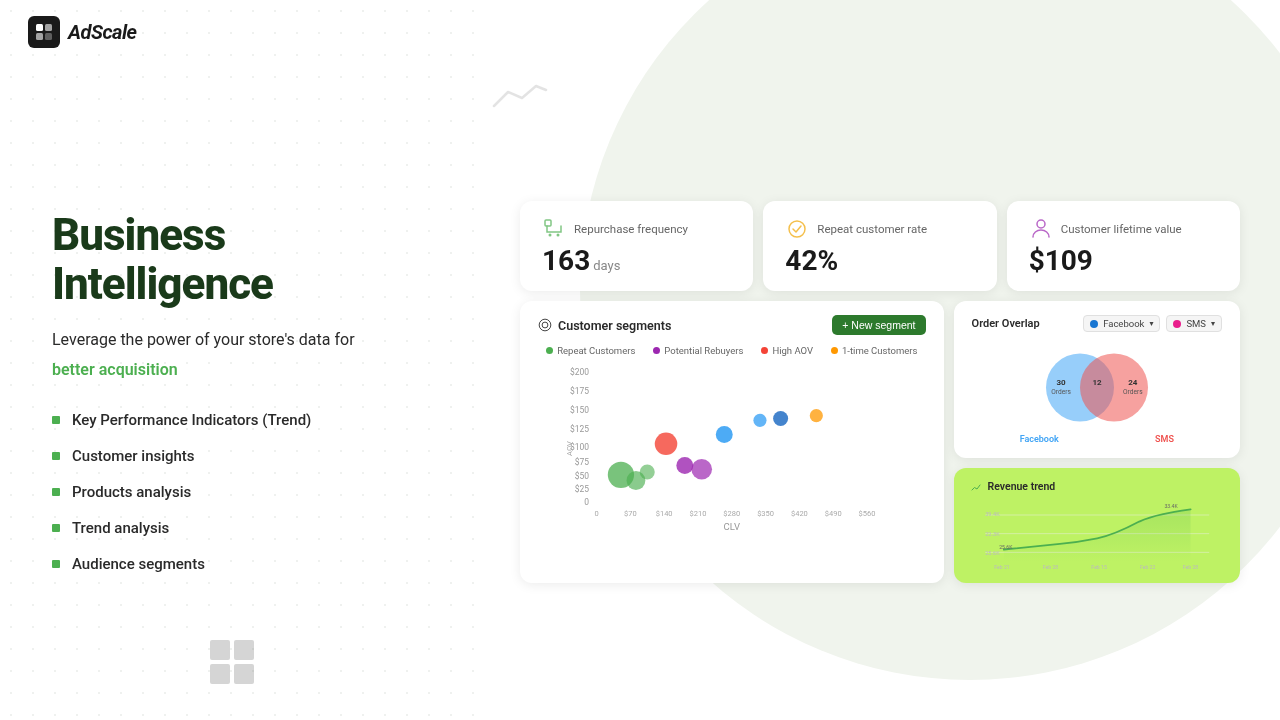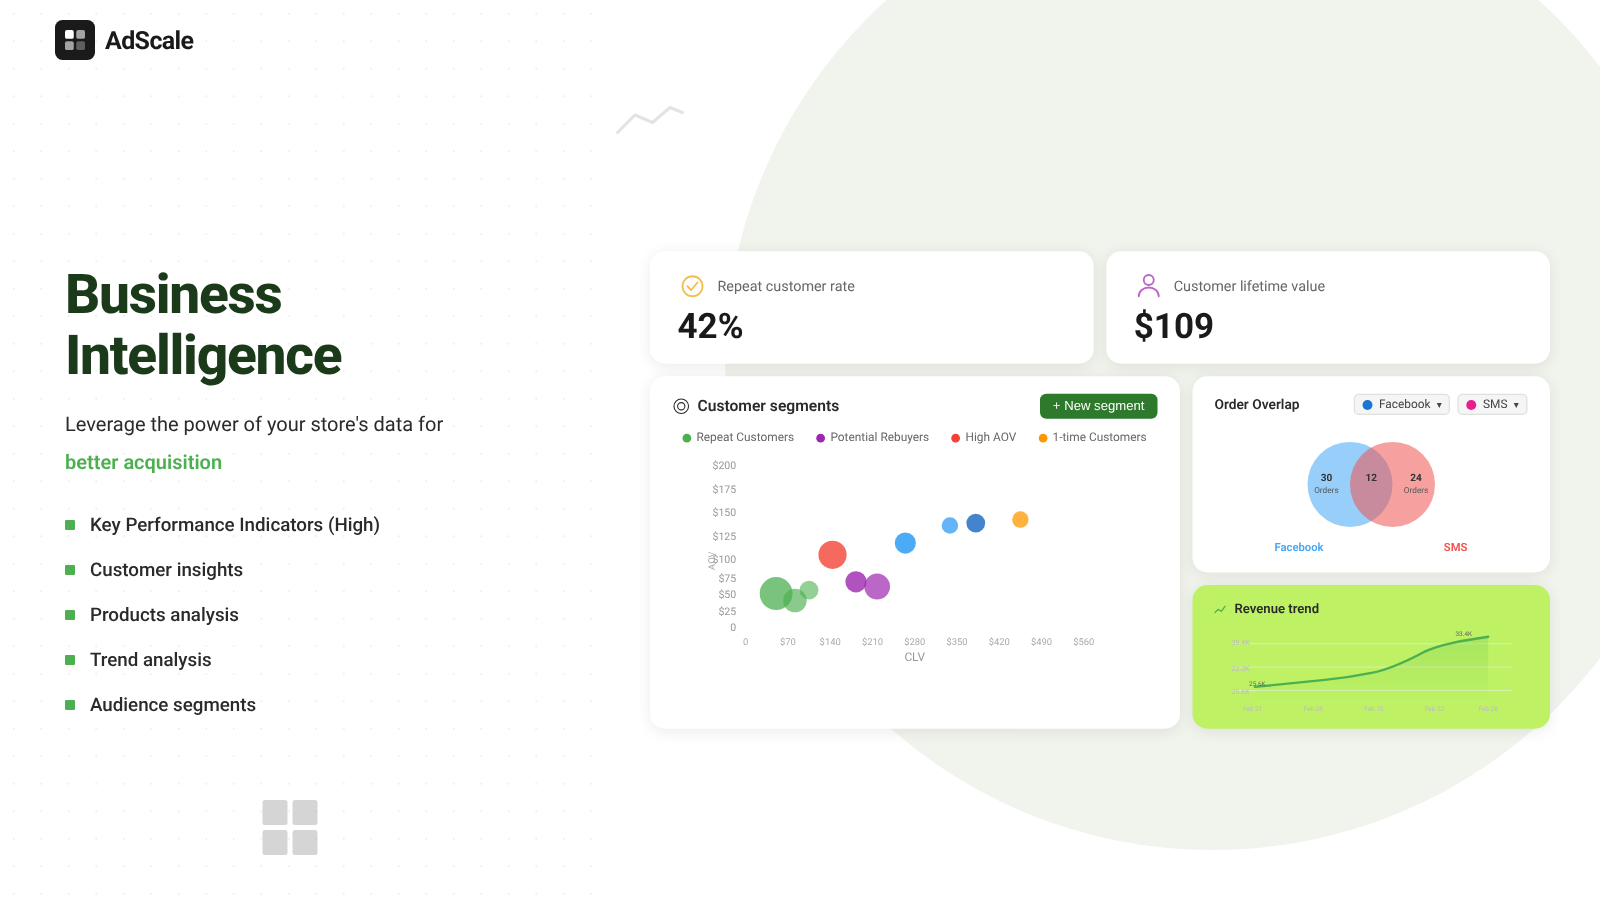--- a/index.html
+++ b/index.html
@@ -34,28 +34,29 @@
       background-image: radial-gradient(circle, #d0d8d0 1px, transparent 1px);
       background-size: 22px 22px;
       opacity: 0.35;
       z-index: 0;
     }
 
     
     .header {
       position: absolute;
       top: 0;
-      left: 16px;
+      left: 0;
       right: 0;
       height: 64px;
       display: flex;
       align-items: center;
       padding: 0 28px;
       z-index: 10;
       background: transparent;
+      font-style: italic;
     }
 
     .logo-container {
       display: flex;
       align-items: center;
       gap: 8px;
     }
 
     .logo-icon {
       width: 32px;
@@ -464,21 +465,21 @@
 <div class="main-content">
 
   <div class="left-panel">
     <h1 class="main-title">Business Intelligence</h1>
     <p class="subtitle">Leverage the power of your store's data for</p>
     <p class="subtitle-green">better acquisition</p>
 
     <ul class="feature-list">
       <li class="feature-item">
         <span class="feature-bullet"></span>
-        <span>Key Performance Indicators (High)</span>
+        <span>Key Performance Indicators (Trend)</span>
       </li>
       <li class="feature-item">
         <span class="feature-bullet"></span>
         <span>Customer insights</span>
       </li>
       <li class="feature-item">
         <span class="feature-bullet"></span>
         <span>Products analysis</span>
       </li>
       <li class="feature-item">
@@ -489,20 +490,34 @@
         <span class="feature-bullet"></span>
         <span>Audience segments</span>
       </li>
     </ul>
   </div>
 
   <div class="right-panel">
 
     <div class="kpi-row">
 
+      <div class="kpi-card">
+        <div class="kpi-card-header">
+          <svg class="kpi-icon" viewBox="0 0 24 24" fill="none">
+            <rect x="3" y="3" width="6" height="6" rx="1" stroke="#4caf50" stroke-width="1.5" fill="none"></rect>
+            <path d="M5 9v6h14V9" stroke="#4caf50" stroke-width="1.5" stroke-linecap="round"></path>
+            <circle cx="8" cy="18" r="1.5" fill="#4caf50"></circle>
+            <circle cx="16" cy="18" r="1.5" fill="#4caf50"></circle>
+          </svg>
+          <span class="kpi-label">Repurchase frequency</span>
+        </div>
+        <div class="kpi-value">
+          <span>163</span><span class="kpi-unit">days</span>
+        </div>
+      </div>
 
       <div class="kpi-card">
         <div class="kpi-card-header">
           <svg class="kpi-icon" viewBox="0 0 24 24" fill="none">
             <circle cx="12" cy="12" r="8" stroke="#f0a500" stroke-width="1.5" fill="none"></circle>
             <path d="M8 12l3 3 5-6" stroke="#f0a500" stroke-width="1.5" stroke-linecap="round" stroke-linejoin="round"></path>
           </svg>
           <span class="kpi-label">Repeat customer rate</span>
         </div>
         <div class="kpi-value">42%</div>

